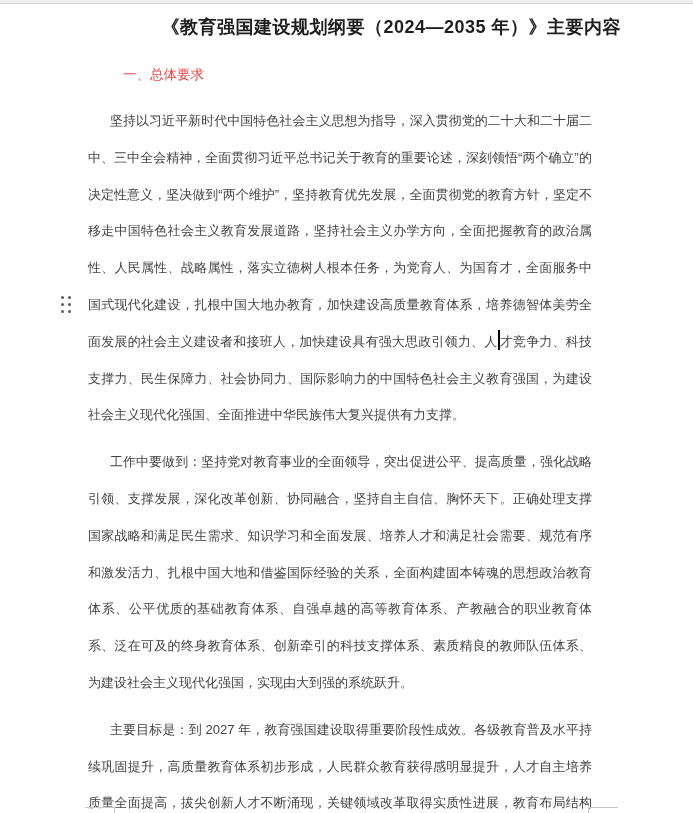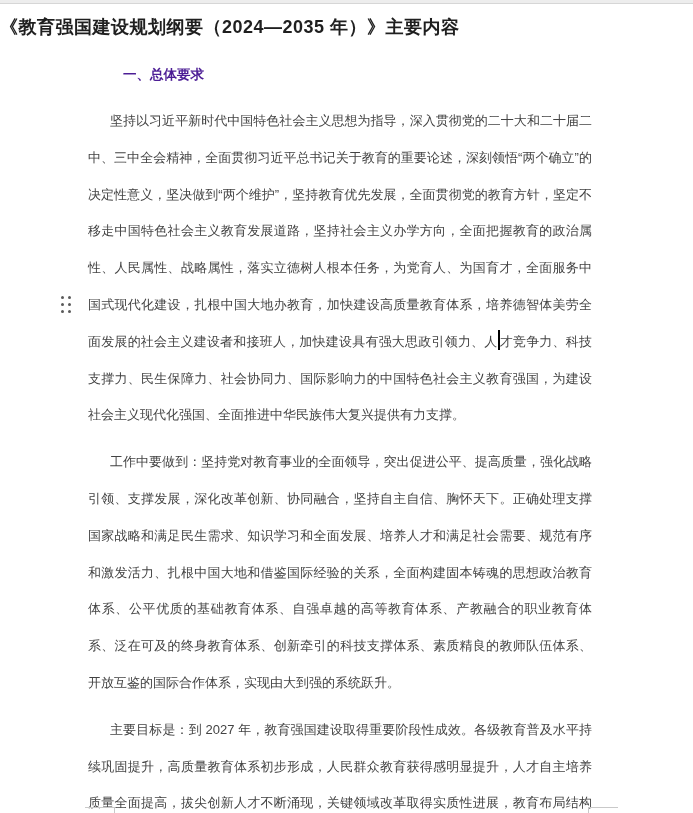--- a/index.html
+++ b/index.html
@@ -14,39 +14,39 @@
   .top-edge {
     position: absolute;
     top: 0; left: 0; right: 0;
     height: 3px;
     background: #ededed;
     border-bottom: 1px solid #d6d6d6;
   }
   .title-wrap {
     position: absolute;
     top: 15px;
-    left: 0;
+    left: 16px;
     width: 605px;
-    text-align: left;
+    text-align: right;
   }
   .doc-title {
     display: inline-block;
     font-size: 18px;
     font-weight: bold;
     color: #1f1f1f;
     letter-spacing: 0.5px;
     margin: 0;
   }
   .section-heading {
     position: absolute;
     top: 66px;
     left: 123px;
     font-size: 13.5px;
-    font-weight: bold;
-    color: #4c1d95;
+    font-weight: normal;
+    color: #ef4444;
     margin: 0;
   }
   .body-text {
     position: absolute;
     top: 103px;
     left: 88px;
     width: 520px;
     font-size: 13px;
     line-height: 36.8px;
     color: #434343;
@@ -107,21 +107,21 @@
 <div class="top-edge"></div>
 
 <div class="title-wrap">
   <h1 class="doc-title">《教育强国建设规划纲要（2024—2035 年）》主要内容</h1>
 </div>
 
 <h2 class="section-heading">一、总体要求</h2>
 
 <div class="body-text">
   <p><span>坚持以习近平新时代中国特色社会主义思想为指导，深入贯彻党的二十大和二十届二中、三中全会精神，全面贯彻习近平总书记关于教育的重要论述，深刻领悟“两个确立”的决定性意义，坚决做到“两个维护”，坚持教育优先发展，全面贯彻党的教育方针，坚定不移走中国特色社会主义教育发展道路，坚持社会主义办学方向，全面把握教育的政治属性、人民属性、战略属性，落实立德树人根本任务，为党育人、为国育才，全面服务中国式现代化建设，扎根中国大地办教育，加快建设高质量教育体系，培养德智体美劳全面发展的社会主义建设者和接班人，加快建设具有强大思政引领力、人</span><span class="caret"></span><span>才竞争力、科技支撑力、民生保障力、社会协同力、国际影响力的中国特色社会主义教育强国，为建设社会主义现代化强国、全面推进中华民族伟大复兴提供有力支撑。</span></p>
-  <p>工作中要做到：坚持党对教育事业的全面领导，突出促进公平、提高质量，强化战略引领、支撑发展，深化改革创新、协同融合，坚持自主自信、胸怀天下。正确处理支撑国家战略和满足民生需求、知识学习和全面发展、培养人才和满足社会需要、规范有序和激发活力、扎根中国大地和借鉴国际经验的关系，全面构建固本铸魂的思想政治教育体系、公平优质的基础教育体系、自强卓越的高等教育体系、产教融合的职业教育体系、泛在可及的终身教育体系、创新牵引的科技支撑体系、素质精良的教师队伍体系、开放互鉴的国际合作体系，实现由大到强的系统跃升。</p>
+  <p>工作中要做到：坚持党对教育事业的全面领导，突出促进公平、提高质量，强化战略引领、支撑发展，深化改革创新、协同融合，坚持自主自信、胸怀天下。正确处理支撑国家战略和满足民生需求、知识学习和全面发展、培养人才和满足社会需要、规范有序和激发活力、扎根中国大地和借鉴国际经验的关系，全面构建固本铸魂的思想政治教育体系、公平优质的基础教育体系、自强卓越的高等教育体系、产教融合的职业教育体系、泛在可及的终身教育体系、创新牵引的科技支撑体系、素质精良的教师队伍体系、为建设社会主义现代化强国，实现由大到强的系统跃升。</p>
   <p>主要目标是：到 2027 年，教育强国建设取得重要阶段性成效。各级教育普及水平持续巩固提升，高质量教育体系初步形成，人民群众教育获得感明显提升，人才自主培养质量全面提高，拔尖创新人才不断涌现，关键领域改革取得实质性进展，教育布局结构与经济社会和人口高质量发展需求更加契合，具有全球影响力的重要教育中心建设迈上新台阶。到 2035 年，建成教育强国。党对教育事业全面领导的制度体系和工作机制系统完备，高质量教育体系全面建成，基础教育普及水平和质量稳居世</p>
 </div>
 
 <div class="drag-handle">
   <span class="dot"></span>
   <span class="dot"></span>
   <span class="dot"></span>
   <span class="dot"></span>
   <span class="dot"></span>
   <span class="dot"></span>

